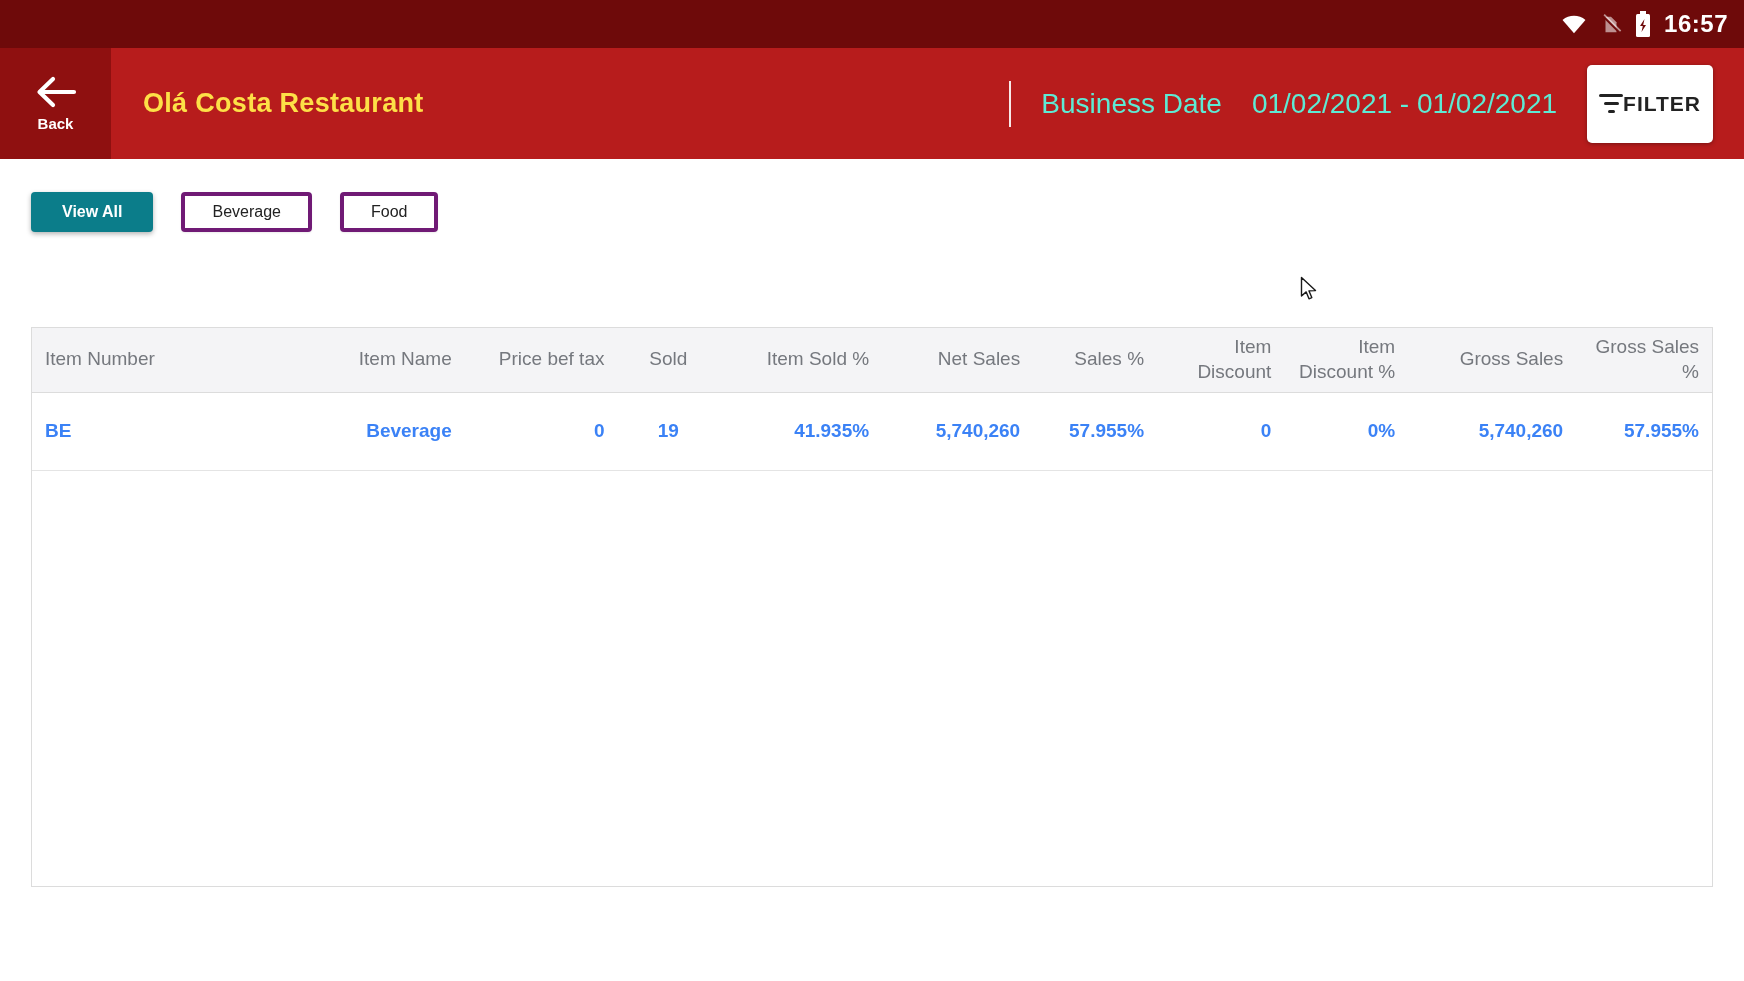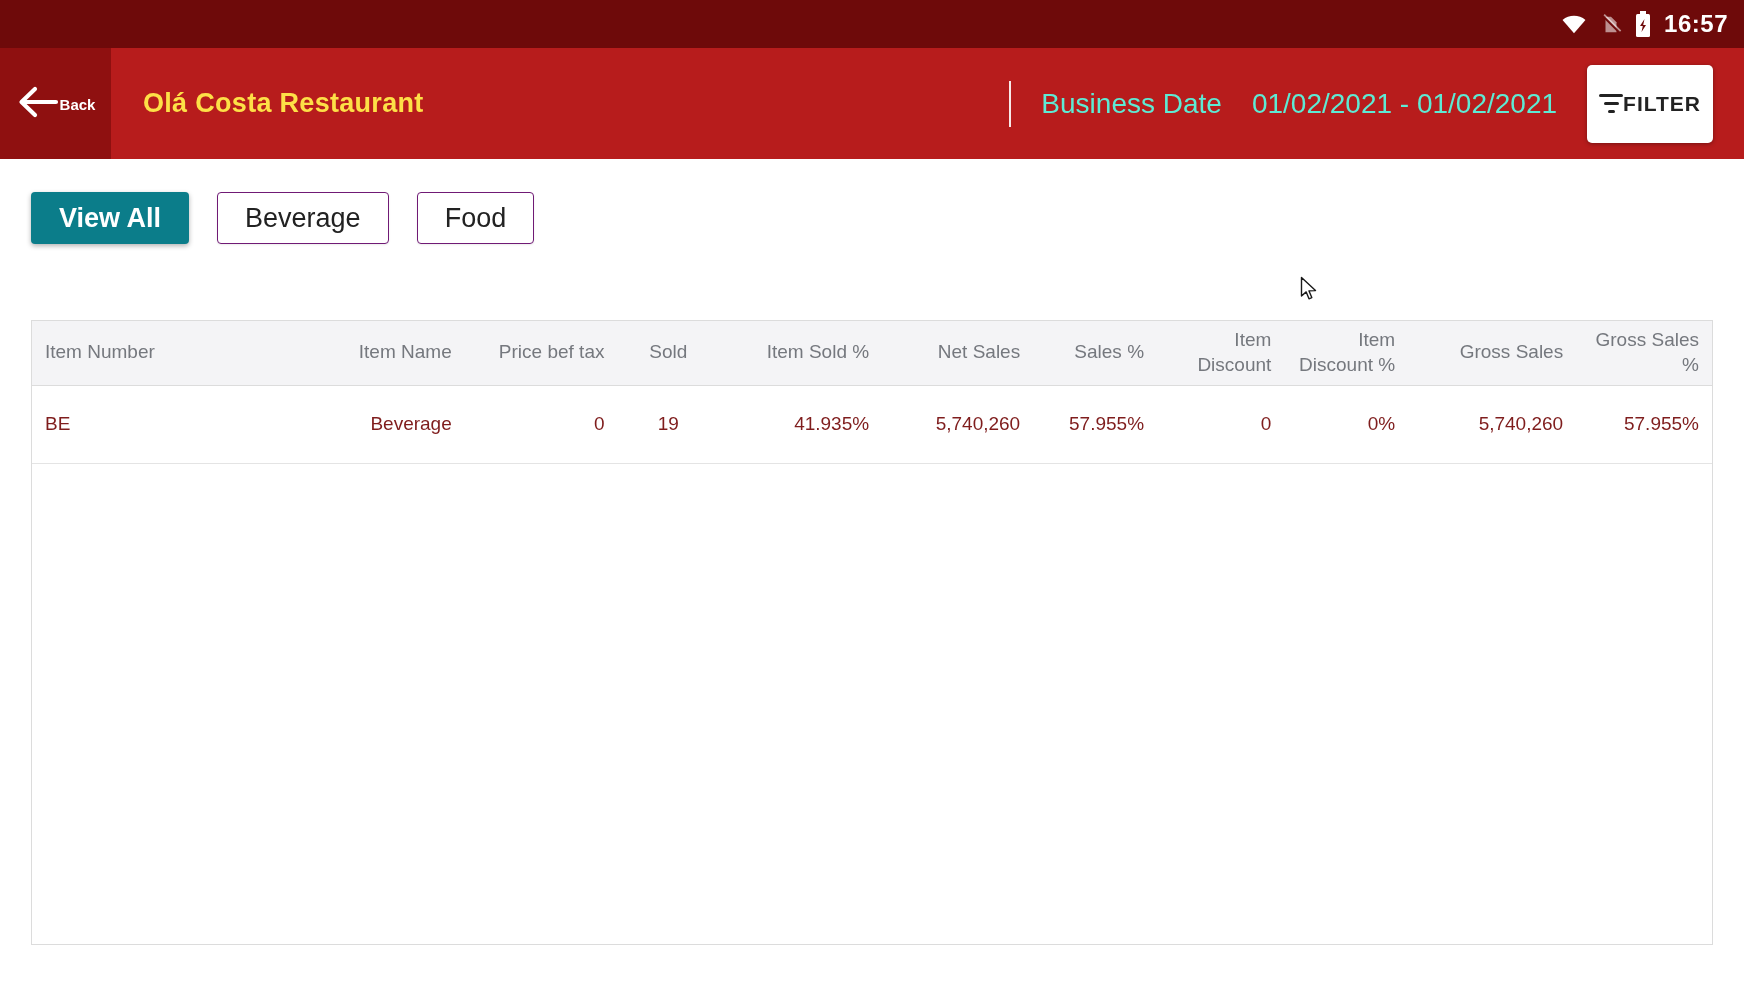--- a/index.html
+++ b/index.html
@@ -26,21 +26,21 @@
   .status-bar .time{font-size:24px;font-weight:bold;letter-spacing:.5px;}
   .sicon{display:flex;align-items:center;}
 
   
   .app-bar{
     height:111px;background:var(--app-bar-bg);
     display:flex;align-items:stretch;
   }
   .back-btn{
     width:111px;background:var(--back-button-bg);
-    display:flex;align-items:center;justify-content:center;
+    display:flex;flex-direction:column;align-items:center;justify-content:center;
     color:#fff;cursor:pointer;
   }
   .back-btn .back-label{font-size:15px;font-weight:bold;margin-top:2px;}
   .app-title{
     color:#fde047;font-size:27px;font-weight:bold;
     align-self:center;margin-left:32px;letter-spacing:.3px;
   }
   .app-bar-right{
     margin-left:auto;display:flex;align-items:center;
     gap:30px;padding-right:31px;
@@ -56,44 +56,44 @@
   }
   .funnel{display:flex;flex-direction:column;align-items:center;gap:5px;}
   .funnel span{display:block;height:3px;background:#222;border-radius:2px;}
   .funnel span:nth-child(1){width:24px;}
   .funnel span:nth-child(2){width:15px;}
   .funnel span:nth-child(3){width:7px;}
 
   
   .chips{display:flex;gap:28px;padding:33px 0 0 31px;}
   .chip{
-    height:52px;padding:0 27px;display:flex;align-items:center;
-    font-size:27px;color:#222;background:#fff;
-    border:1px solid #701a75;border-radius:4px;
+    height:40px;padding:0 27px;display:flex;align-items:center;
+    font-size:16px;color:#222;background:#fff;
+    border:4px solid #701a75;border-radius:4px;
     box-shadow:0 1px 2px rgba(0,0,0,.08);cursor:pointer;white-space:nowrap;
   }
   .chip.active{
     background:var(--active-chip-bg);color:#fff;border-color:transparent;
     box-shadow:0 2px 5px rgba(0,0,0,.3);font-weight:bold;
   }
 
   
   .table-card{
-    margin:76px 31px 0;height:625px;background:#fff;
+    margin:95px 31px 0;height:560px;background:#fff;
     border:1px solid #dcdcdc;overflow:hidden;
   }
   table{width:100%;border-collapse:collapse;table-layout:fixed;}
   th,td{padding:0 13px;text-align:right;}
   th{
     background:var(--table-header-bg);color:#75787E;font-weight:400;
     font-size:19px;height:64px;line-height:1.3;
     border-bottom:1px solid #dcdcdc;vertical-align:middle;
   }
   td{
-    height:78px;font-size:19px;font-weight:normal;color:#7f1d1d;
+    height:78px;font-size:19px;font-weight:bold;color:#3b82f6;
     border-bottom:1px solid #e4e4e4;vertical-align:middle;
   }
   th:nth-child(1),td:nth-child(1){text-align:left;width:8.7%;}
   th:nth-child(2),td:nth-child(2){text-align:right;width:16.8%;}
   th:nth-child(3),td:nth-child(3){width:9%;}
   th:nth-child(4),td:nth-child(4){text-align:center;width:6%;}
   th:nth-child(5),td:nth-child(5){width:9.6%;}
   th:nth-child(6),td:nth-child(6){width:8.9%;}
   th:nth-child(7),td:nth-child(7){width:7.3%;}
   th:nth-child(8),td:nth-child(8){width:7.5%;}

